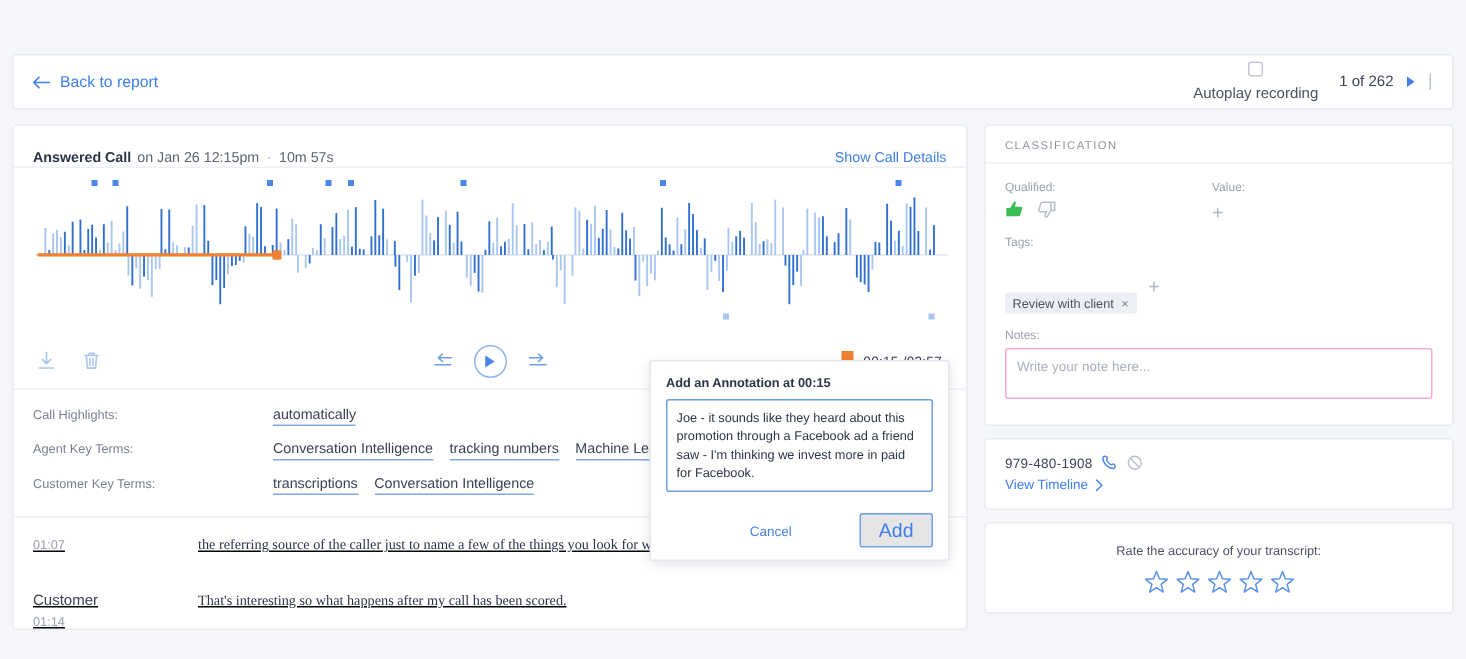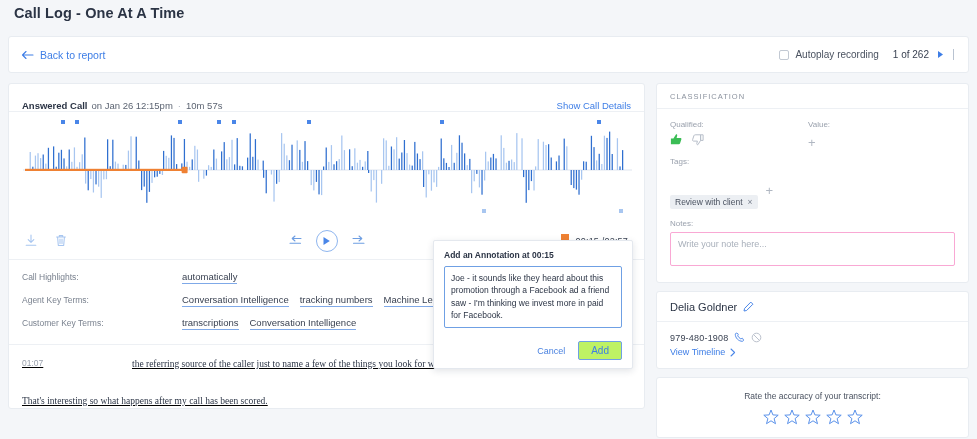--- a/index.html
+++ b/index.html
@@ -33,21 +33,21 @@
     display: flex; align-items: center; gap: 6px;
     margin-left: 12px;
     color: #3e7ee6; font-size: 10.5px; cursor: pointer;
   }
   .back-arrow { width: 13px; height: 10px; position: relative; flex: 0 0 auto; }
   .back-arrow svg { display: block; }
   .topbar-right {
     margin-left: auto; margin-right: 14px;
     display: flex; align-items: center; gap: 14px;
   }
-  .chk-wrap { display: flex; align-items: center; gap: 6px; }
+  .chk-wrap { display: flex; align-items: center; gap: 6px; flex-direction: column; }
   .chk {
     width: 10px; height: 10px; border: 1px solid #c2c9d3;
     border-radius: 2px; background: #fff; cursor: pointer;
   }
   .chk-label { font-size: 10px; color: #4a5260; }
   .pager { display: flex; align-items: center; gap: 8px; }
   .pager-count { font-size: 10px; color: #3a4252; }
   .pager-next { color: #3e7ee6; font-size: 10px; cursor: pointer; display:flex; align-items:center; }
   .pager-bar { width: 1px; height: 11px; background: #b9c3d1; }
 
@@ -143,23 +143,23 @@
   }
   .annot-actions {
     display: flex; align-items: center; justify-content: flex-end;
     gap: 9px; margin-top: 9px;
   }
   .btn-cancel {
     font-size: 9px; color: #4a82e0; background: none; border: none;
     cursor: pointer; padding: 3px 4px; font-family: inherit;
   }
   .btn-add {
-    font-size: 10px; color: #3e7ee6; background: #bef264;
+    font-size: 13px; color: #3e7ee6; background: #e5e5e5;
     border: 1px solid #6fa0e4; border-radius: 2px;
-    padding: 3px 12px; cursor: pointer; font-family: inherit;
+    padding: 3px 12px; cursor: pointer; font-family: inherit; margin-left: 32px;
   }
 
   
   .right-col { position: absolute; left: 656px; top: 83px; width: 313px; }
   .rc-card { background: #fff; border: 1px solid #e8ecf1; border-radius: 3px; margin-bottom: 8px; }
   .rc-head {
     height: 25px; display: flex; align-items: center; padding: 0 13px;
     border-bottom: 1px solid #edf0f4;
     font-size: 7.5px; letter-spacing: 1px; color: #8b929e;
   }
@@ -201,21 +201,20 @@
   .rate-card { text-align: center; padding: 13px 0 12px 0; }
   .rate-label { font-size: 8.5px; color: #4a5260; margin-bottom: 8px; }
   .stars { display: flex; justify-content: center; gap: 5px; }
   .star { cursor: pointer; display: flex; }
 </style>
 </head>
 <body>
 
 <div class="page">
 
-  <div class="page-title">Call Log - One At A Time</div>
 
   <div class="topbar">
     <div class="back-link">
       <span class="back-arrow">
         <svg width="13" height="10" viewBox="0 0 13 10">
             <path d="M5 1.5 L1.5 5 L5 8.5 M1.5 5 H12" fill="none" stroke="#3e7ee6" stroke-width="1.1" stroke-linecap="round" stroke-linejoin="round"></path>
           </svg>
       </span>
       <span>Back to report</span>
     </div>
@@ -544,20 +543,24 @@
       </div>
 
       <div class="transcript">
         <div class="tr-row">
           <div class="tr-meta">
             <div class="tr-time">01:07</div>
           </div>
           <div class="tr-text">the referring source of the caller just to name a few of the things you look for when</div>
         </div>
         <div class="tr-row" style="padding-top:24px">
+          <div class="tr-meta">
+            <div class="tr-speaker">Customer</div>
+            <div class="tr-time">01:14</div>
+          </div>
           <div class="tr-text">That's interesting so what happens after my call has been scored.</div>
         </div>
       </div>
 
     </div>
   </div>
 
   <div class="annot">
     <div class="annot-title">Add an Annotation at 00:15</div>
     <textarea class="annot-box" style="">Joe - it sounds like they heard about this promotion through a Facebook ad a friend saw - I'm thinking we invest more in paid for Facebook.</textarea>
@@ -602,28 +605,20 @@
           </span>
           <span class="plus-btn">+</span>
         </div>
 
         <div class="mini-label">Notes:</div>
         <textarea class="note-box" placeholder="Write your note here..." style=""></textarea>
       </div>
     </div>
 
     <div class="rc-card">
-      <div class="contact-head">
-        <span class="contact-name">Delia Goldner</span>
-        <span style="display:flex;cursor:pointer">
-          <svg width="11" height="11" viewBox="0 0 11 11">
-              <path d="M7.8 1.1 L9.9 3.2 L3.6 9.5 L1 10 L1.6 7.4 Z" fill="none" stroke="#4a86e8" stroke-width="1"></path>
-            </svg>
-        </span>
-      </div>
       <div class="contact-body">
         <div class="phone-line">
           <span class="phone-num">979-480-1908</span>
           <span style="display:flex;cursor:pointer">
             <svg width="11" height="11" viewBox="0 0 11 11">
                 <path d="M1.3 2.2 C1.3 1.5 2 1 2.6 1.2 L3.8 1.6 C4.2 1.8 4.4 2.3 4.2 2.7 L3.7 3.8 C4.3 5 5.6 6.3 6.8 6.9 L7.9 6.4 C8.3 6.2 8.8 6.4 9 6.8 L9.4 8 C9.6 8.6 9.1 9.3 8.4 9.3 C4.6 9.3 1.3 6 1.3 2.2 Z" fill="none" stroke="#4a86e8" stroke-width=".95"></path>
               </svg>
           </span>
           <span style="display:flex;cursor:pointer">
             <svg width="11" height="11" viewBox="0 0 11 11">

